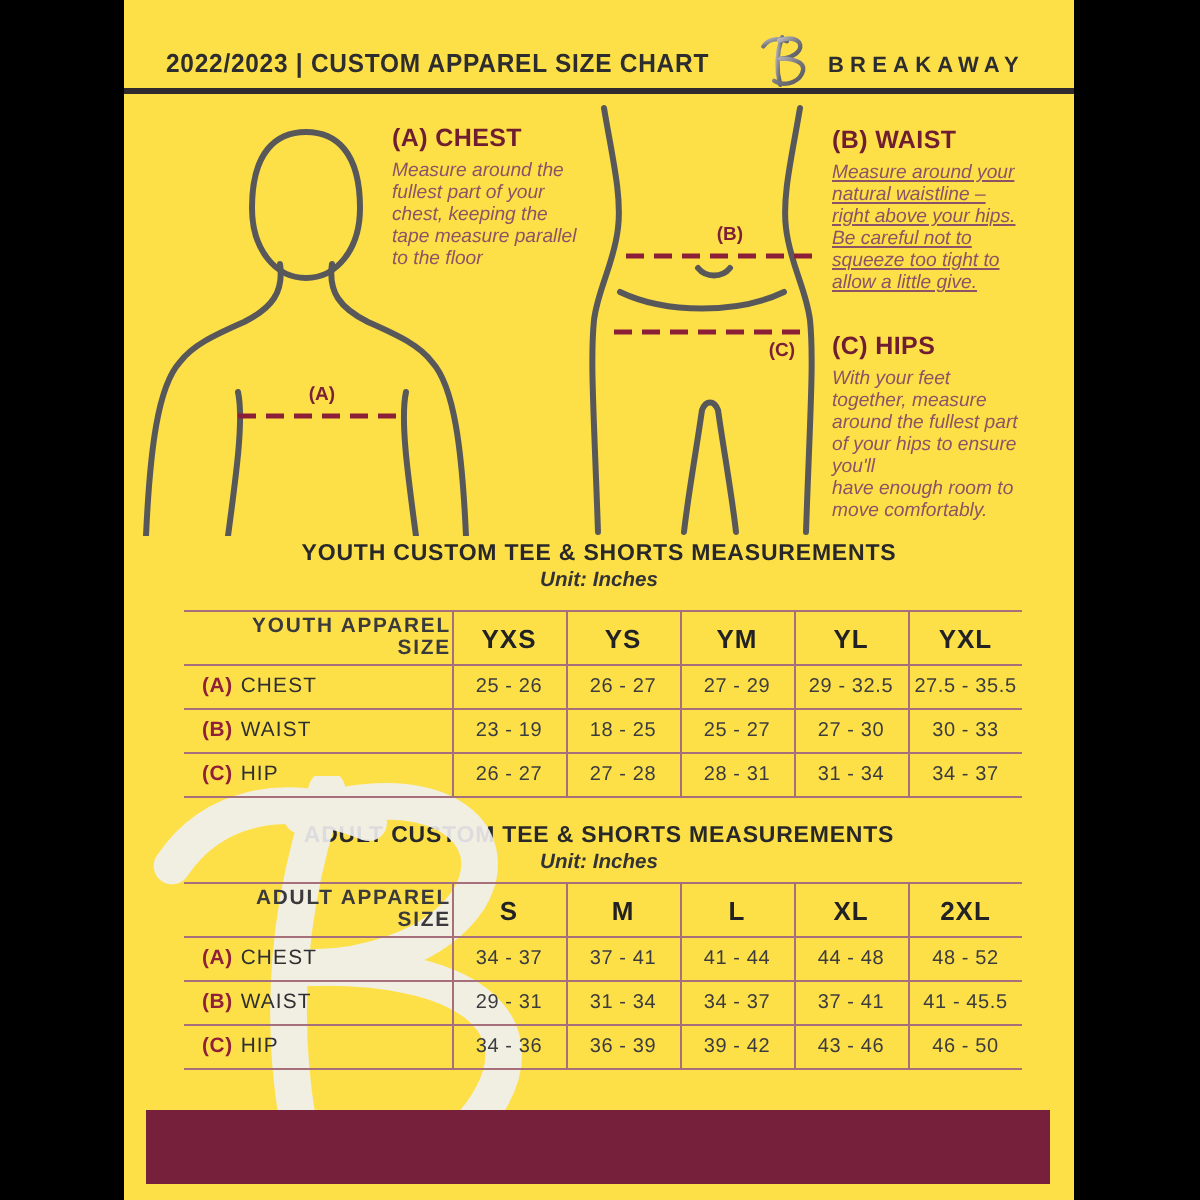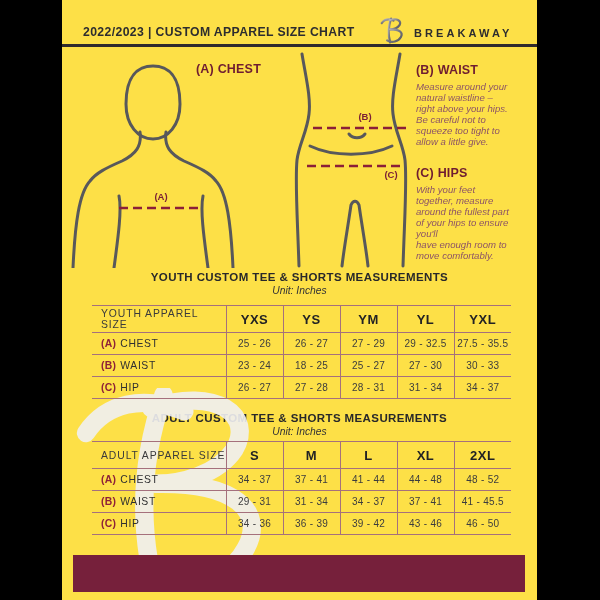--- a/index.html
+++ b/index.html
@@ -30,60 +30,60 @@
   .instr-h{
     font-size:12.5px;font-weight:bold;color:#6f1d31;letter-spacing:.2px;white-space:nowrap;
   }
   .instr-b{
     font-size:9.6px;line-height:11px;font-style:italic;color:#8c5366;
     white-space:pre-line;
   }
   .chest-h{left:134px;top:62px;}
   .chest-b{left:134px;top:80px;}
   .waist-h{left:354px;top:63px;}
-  .waist-b{left:354px;top:81px;}
+  .waist-b{left:354px;top:81px;text-decoration:underline;}
   .hips-h{left:354px;top:166px;}
   .hips-b{left:354px;top:184px;}
 
   
   .fig{position:absolute;}
   .fig path, .fig ellipse{fill:none;stroke:#58585b;stroke-width:3;stroke-linecap:round;}
   .fig .dash{stroke:#8b1f38;stroke-width:2.6;stroke-dasharray:9 5;stroke-linecap:butt;}
   .fig text{font-family:"Liberation Sans",sans-serif;font-size:9.5px;font-weight:bold;fill:#7b2036;}
 
   
   .sec-title{
     left:0;right:0;text-align:center;
     font-size:11.5px;font-weight:bold;color:#28282a;letter-spacing:.4px;
   }
   .sec-unit{
     left:0;right:0;text-align:center;
-    font-size:10.3px;font-style:italic;font-weight:normal;color:#333336;
+    font-size:10.3px;font-style:italic;font-weight:bold;color:#333336;
   }
   .t-youth-title{top:271px;}  .t-youth-unit{top:285px;}
   .t-adult-title{top:412px;}  .t-adult-unit{top:426px;}
 
   
   table.size-table{
     position:absolute;left:30px;width:419px;border-collapse:collapse;table-layout:fixed;
     z-index:2;
   }
   .yt{top:305px;} .at{top:441px;}
   table.size-table col.c0{width:134px;}
   table.size-table col.cs{width:57px;}
   table.size-table tr{border-top:1.5px solid #a5707c;}
   table.size-table tbody tr:last-child{border-bottom:1.5px solid #a5707c;}
   table.size-table th+th, table.size-table td+td{border-left:1.2px solid #a5707c;}
   table.size-table th{
     height:26px;font-size:13px;font-weight:bold;color:#222224;
     text-align:center;letter-spacing:.5px;padding:0;
   }
   table.size-table th.lbl{
-    font-weight:normal;font-size:10.4px;color:#3a3a3c;letter-spacing:.9px;
-    text-align:left;padding-left:9px;
+    font-weight:bold;font-size:10.4px;color:#3a3a3c;letter-spacing:.9px;
+    text-align:right;padding-left:9px;
   }
   table.size-table td{
     height:21px;font-size:10px;color:#3c3c3e;text-align:center;
     letter-spacing:.3px;padding:0;
   }
   table.size-table td.lbl{text-align:left;padding-left:9px;}
   .pfx{color:#8e2138;font-weight:bold;font-size:10.4px;margin-right:4px;}
   .rowlabel{font-size:10.4px;color:#2f2f31;letter-spacing:.6px;}
 
   
@@ -133,20 +133,25 @@
     <path d="M64,82 C68,87 76,87 80,82" stroke-width="2.4"></path>
     <path d="M25,94 C48,105 84,105 107,94" stroke-width="2.6"></path>
     <path d="M57,214 C59,196 63,174 66,153 C68,148 72,148 74,153 C77,174 81,196 83,214" stroke-width="2.6"></path>
     <line class="dash" x1="28" y1="76" x2="122" y2="76"></line>
     <line class="dash" x1="22" y1="114" x2="118" y2="114"></line>
     <text x="80" y="68" text-anchor="middle">(B)</text>
     <text x="106" y="126" text-anchor="middle">(C)</text>
   </svg>
 
   <div class="abs instr-h chest-h">(A) CHEST</div>
+  <div class="abs instr-b chest-b">Measure around the
+fullest part of your
+chest, keeping the
+tape measure parallel
+to the floor</div>
 
   <div class="abs instr-h waist-h">(B) WAIST</div>
   <div class="abs instr-b waist-b">Measure around your
 natural waistline –
 right above your hips.
 Be careful not to
 squeeze too tight to
 allow a little give.</div>
 
   <div class="abs instr-h hips-h">(C) HIPS</div>
@@ -184,21 +189,21 @@
       <tr>
         <td class="lbl"><span class="pfx">(A)</span><span class="rowlabel">CHEST</span></td>
         <td>25 - 26</td>
         <td>26 - 27</td>
         <td>27 - 29</td>
         <td>29 - 32.5</td>
         <td>27.5 - 35.5</td>
       </tr>
       <tr>
         <td class="lbl"><span class="pfx">(B)</span><span class="rowlabel">WAIST</span></td>
-        <td>23 - 24</td>
+        <td>23 - 19</td>
         <td>18 - 25</td>
         <td>25 - 27</td>
         <td>27 - 30</td>
         <td>30 - 33</td>
       </tr>
       <tr>
         <td class="lbl"><span class="pfx">(C)</span><span class="rowlabel">HIP</span></td>
         <td>26 - 27</td>
         <td>27 - 28</td>
         <td>28 - 31</td>

